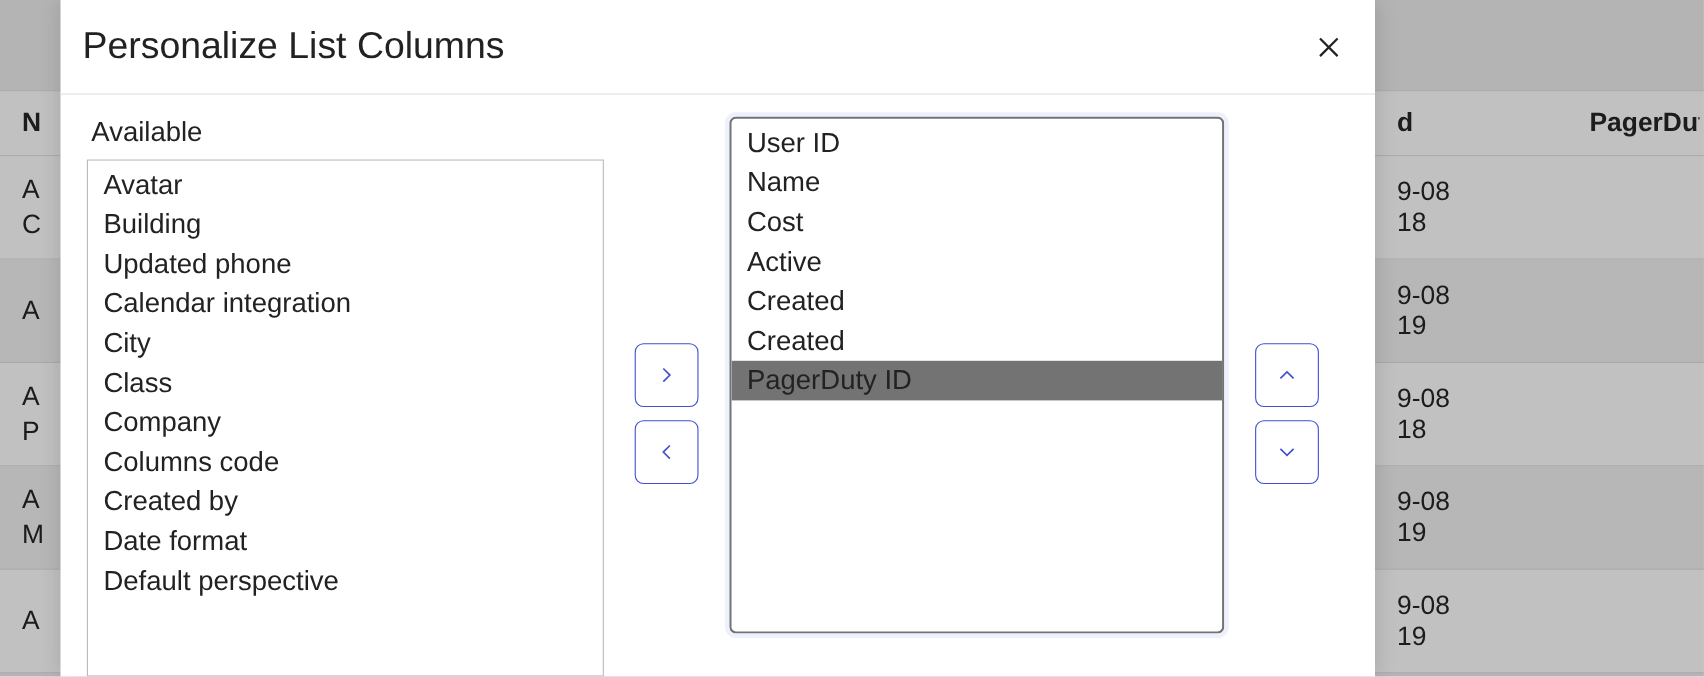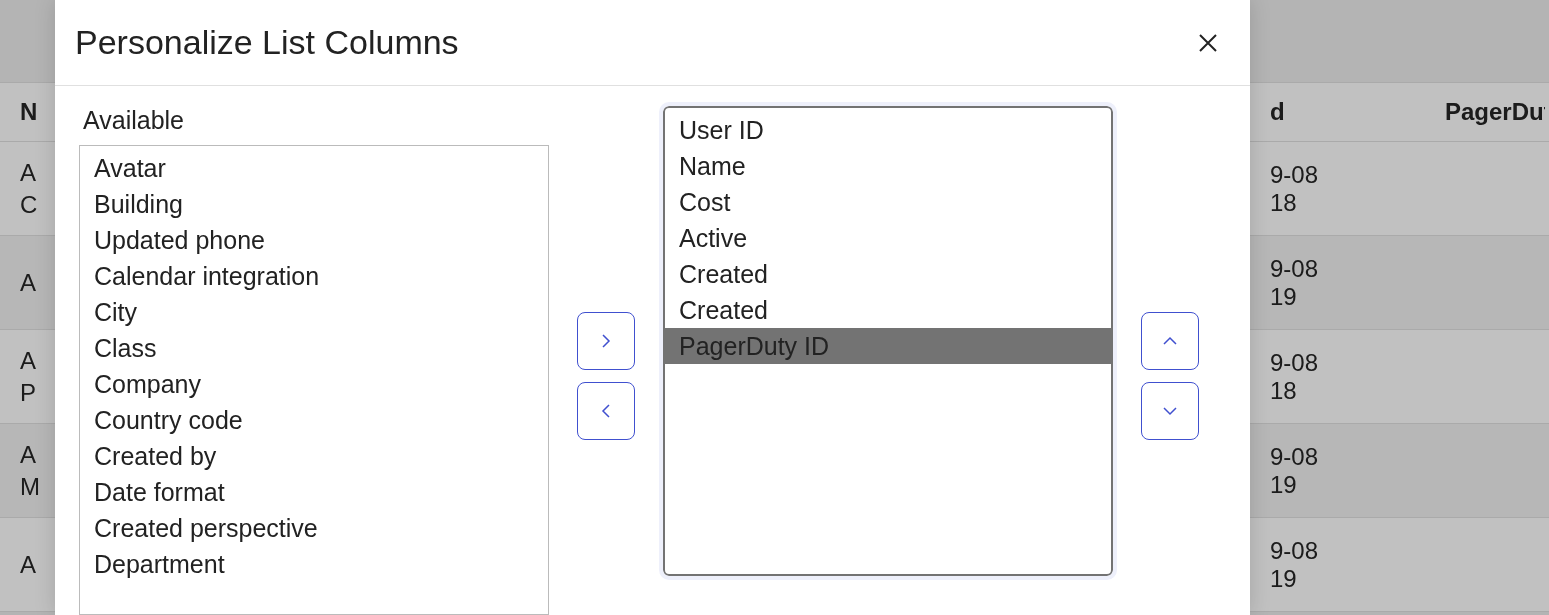--- a/index.html
+++ b/index.html
@@ -241,25 +241,24 @@
     <div class="col">
       <div class="col-label">Available</div>
       <div class="listbox available" id="available-list">
           <div class="list-item">Avatar</div>
           <div class="list-item">Building</div>
           <div class="list-item">Updated phone</div>
           <div class="list-item">Calendar integration</div>
           <div class="list-item">City</div>
           <div class="list-item">Class</div>
           <div class="list-item">Company</div>
-          <div class="list-item">Country code</div>
+          <div class="list-item">Columns code</div>
           <div class="list-item">Created by</div>
           <div class="list-item">Date format</div>
-          <div class="list-item">Created perspective</div>
-          <div class="list-item">Department</div>
+          <div class="list-item">Default perspective</div>
         </div>
     </div>
 
     <div class="btn-col">
       <button class="sq-btn">
         <svg viewBox="0 0 24 24">
             <polyline points="8,4 16,12 8,20"></polyline>
           </svg>
       </button>
       <button class="sq-btn">

